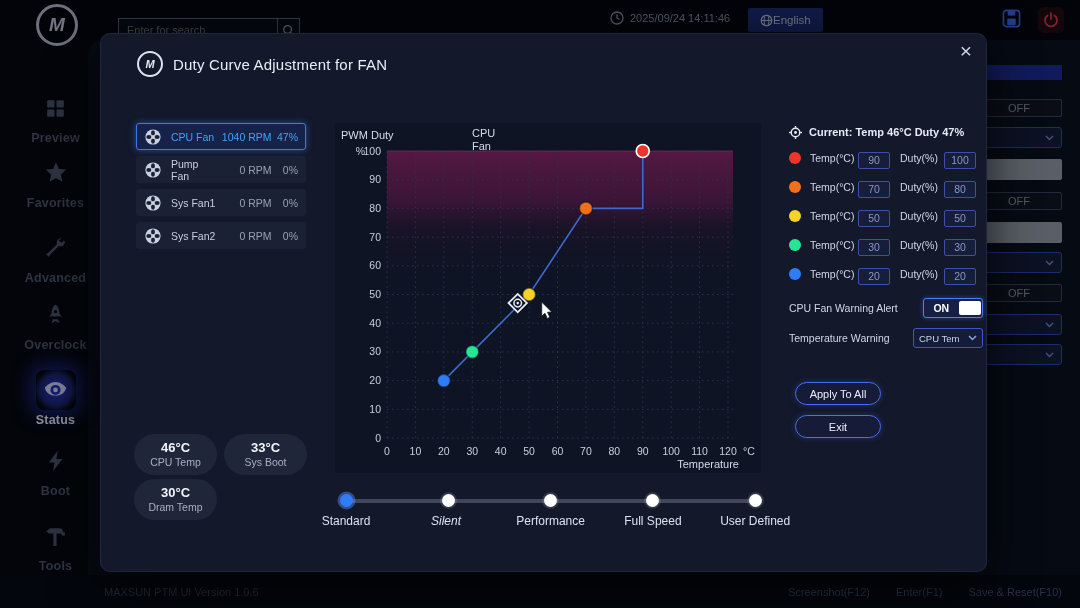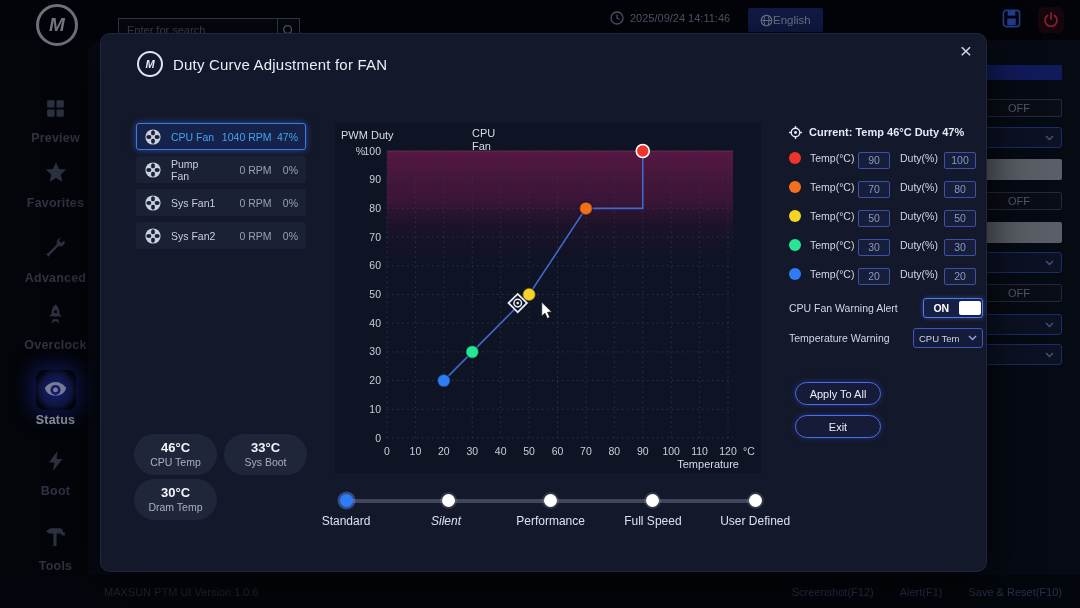--- a/index.html
+++ b/index.html
@@ -263,21 +263,21 @@
         <svg width="9" height="6" viewBox="0 0 9 6">
           <polyline points="1,1 4.5,4.5 8,1" fill="none" stroke="#7488d8" stroke-width="1.4"></polyline>
         </svg>
       </div>
     </div>
 
   <div class="bottom-bar">
     <span class="version-text">MAXSUN PTM UI Version 1.0.6</span>
     <div class="bb-right">
       <span>Screenshot(F12)</span>
-      <span>Alert(F1)</span>
+      <span>Enter(F1)</span>
       <span>Save &amp; Reset(F10)</span>
     </div>
   </div>
 
   <div class="dim-overlay"></div>
 
   <div class="modal">
     <div class="modal-close">×</div>
     <div class="modal-header">
       <div class="modal-logo">M</div>

